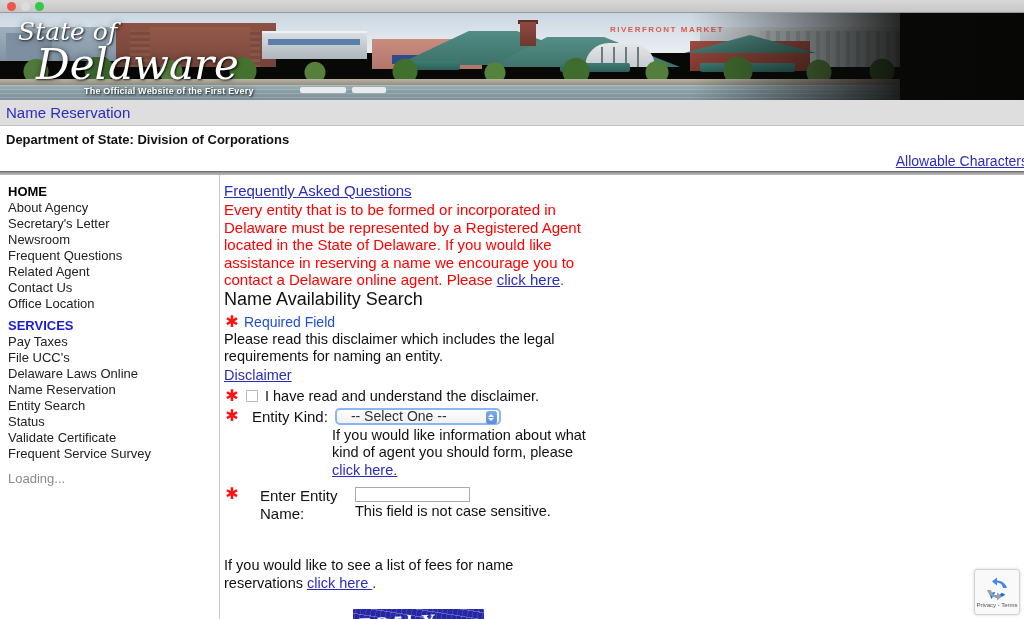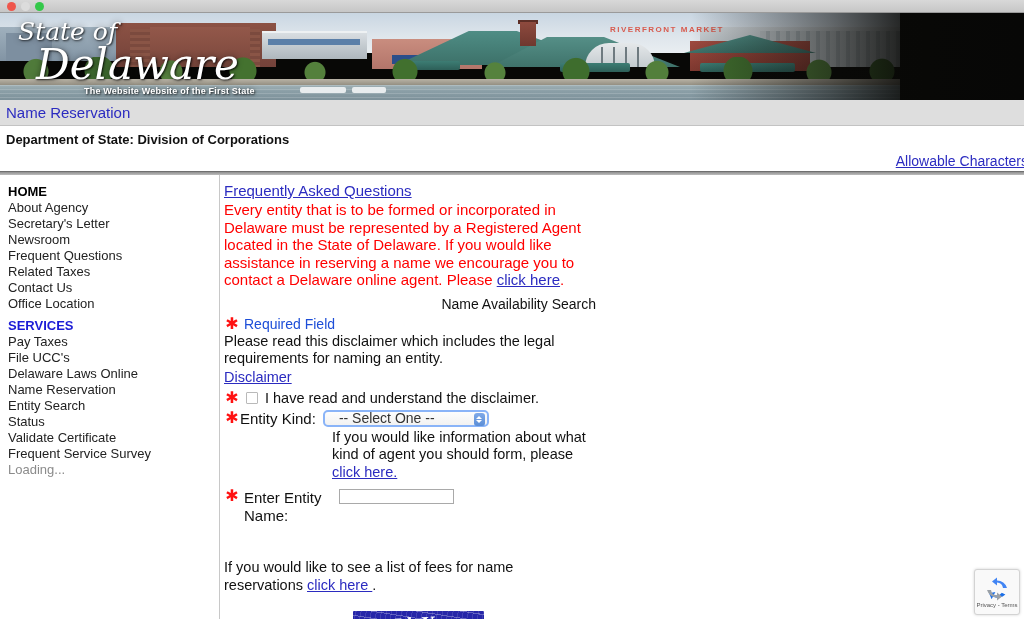--- a/index.html
+++ b/index.html
@@ -293,21 +293,21 @@
     line-height: 16px;
     white-space: nowrap;
   }
   .nav-item.head-black { font-weight: bold; color:#000; }
   .nav-item.head-blue  { font-weight: bold; color:#1b1bd6; }
   .nav-gap { height: 6px; }
   .nav-loading {
     font-size: 13px;
     color:#8b8b8b;
     line-height: 16px;
-    margin-top: 0;
+    margin-top: 9px;
   }
 
   .main {
     flex: 1;
     padding: 7px 0 0 4px;
     box-sizing: border-box;
     position: relative;
   }
   .faq-link {
     font-size: 15px;
@@ -317,25 +317,25 @@
   }
   .red-block {
     color:#ff0000;
     font-size: 15px;
     line-height: 17.5px;
     width: 372px;
     margin-top: 1px;
   }
   .red-block a { color:#2b2bc0; text-decoration: underline; }
   .avail-head {
-    text-align:right;
-    font-size: 14px;
+    text-align:left;
+    font-size: 18px;
     color:#111;
     width: 372px;
-    margin-top: 7px;
+    margin-top: 0;
   }
   .req-row {
     margin-top: 4px;
     display:flex; align-items:center;
   }
   .star {
     color:#ff1111;
     font-size: 16px;
     line-height: 14px;
     width: 16px;
@@ -379,21 +379,21 @@
     color:#111;
     margin-left: 7px;
   }
   .kind-row {
     display:flex; align-items:center;
     margin-top: 4px;
   }
   .kind-label {
     font-size: 15px;
     color:#111;
-    margin-left: 0;
+    margin-left: 12px;
     font-weight: normal;
   }
   .select-wrap {
     margin-left: 7px;
     position: relative;
     width: 166px; height: 17px;
     border: 2px solid #8ab4f8;
     border-radius: 5px;
     box-sizing: border-box;
     background: linear-gradient(to bottom,#fdfdfd,#f2f2f2);
@@ -433,21 +433,21 @@
   .indent-para a { color:#2b2bc0; text-decoration: underline; }
 
   .entity-row {
     display:flex;
     margin-top: 8px;
     align-items: flex-start;
   }
   .entity-label {
     font-size: 15px;
     color:#111;
-    margin-left: 4px;
+    margin-left: 20px;
     width: 92px;
     line-height: 18px;
   }
   .entity-right { margin-left: 3px; }
   .text-input {
     width: 115px; height: 15px;
     border: 1px solid #a9a9a9;
     background:#fff;
     box-sizing: border-box;
     display:block;
@@ -561,21 +561,21 @@
     <div class="trees"></div>
     <div class="bulkhead"></div>
     <div class="water"></div>
     <div class="boat" style="left:300px; width:46px;"></div>
     <div class="boat" style="left:352px; width:34px;"></div>
   </div>
   <div class="banner-fade"></div>
   <div class="banner-logo">
     <div class="logo-state">State of</div>
     <div class="logo-delaware">Delaware</div>
-    <div class="logo-tag">The Website Website of the First State</div>
+    <div class="logo-tag">The Official Website of the First Every</div>
   </div>
 </div>
 
 <div class="title-band">
   <span class="pt">Name Reservation</span>
 </div>
 <div class="subtitle-band">
   <span class="st">Department of State: Division of Corporations</span>
 </div>
 <div class="allowable-row">
@@ -584,21 +584,21 @@
 <div class="hr-main"></div>
 
 <div class="content">
 
   <div class="sidebar">
     <div class="nav-item head-black">HOME</div>
     <div class="nav-item">About Agency</div>
     <div class="nav-item">Secretary's Letter</div>
     <div class="nav-item">Newsroom</div>
     <div class="nav-item">Frequent Questions</div>
-    <div class="nav-item">Related Taxes</div>
+    <div class="nav-item">Related Agent</div>
     <div class="nav-item">Contact Us</div>
     <div class="nav-item">Office Location</div>
 
     <div class="nav-gap"></div>
 
     <div class="nav-item head-blue">SERVICES</div>
     <div class="nav-item">Pay Taxes</div>
     <div class="nav-item">File UCC's</div>
     <div class="nav-item">Delaware Laws Online</div>
     <div class="nav-item">Name Reservation</div>
@@ -652,20 +652,21 @@
     </div>
 
     <div class="entity-row">
       <span class="star">✱</span>
       <span class="entity-label">
         <span>Enter Entity</span><br>
         <span>Name:</span>
       </span>
       <span class="entity-right">
         <input class="text-input" type="text" value="" style="">
+        <span class="case-note">This field is not case sensitive.</span>
       </span>
     </div>
 
     <div class="fees-para">
       <span>If you would like to see a list of fees for name reservations </span><a href="#">click here </a><span>.</span>
     </div>
 
     <div class="captcha">
       <span class="captcha-text">FO5bY</span>
     </div>

